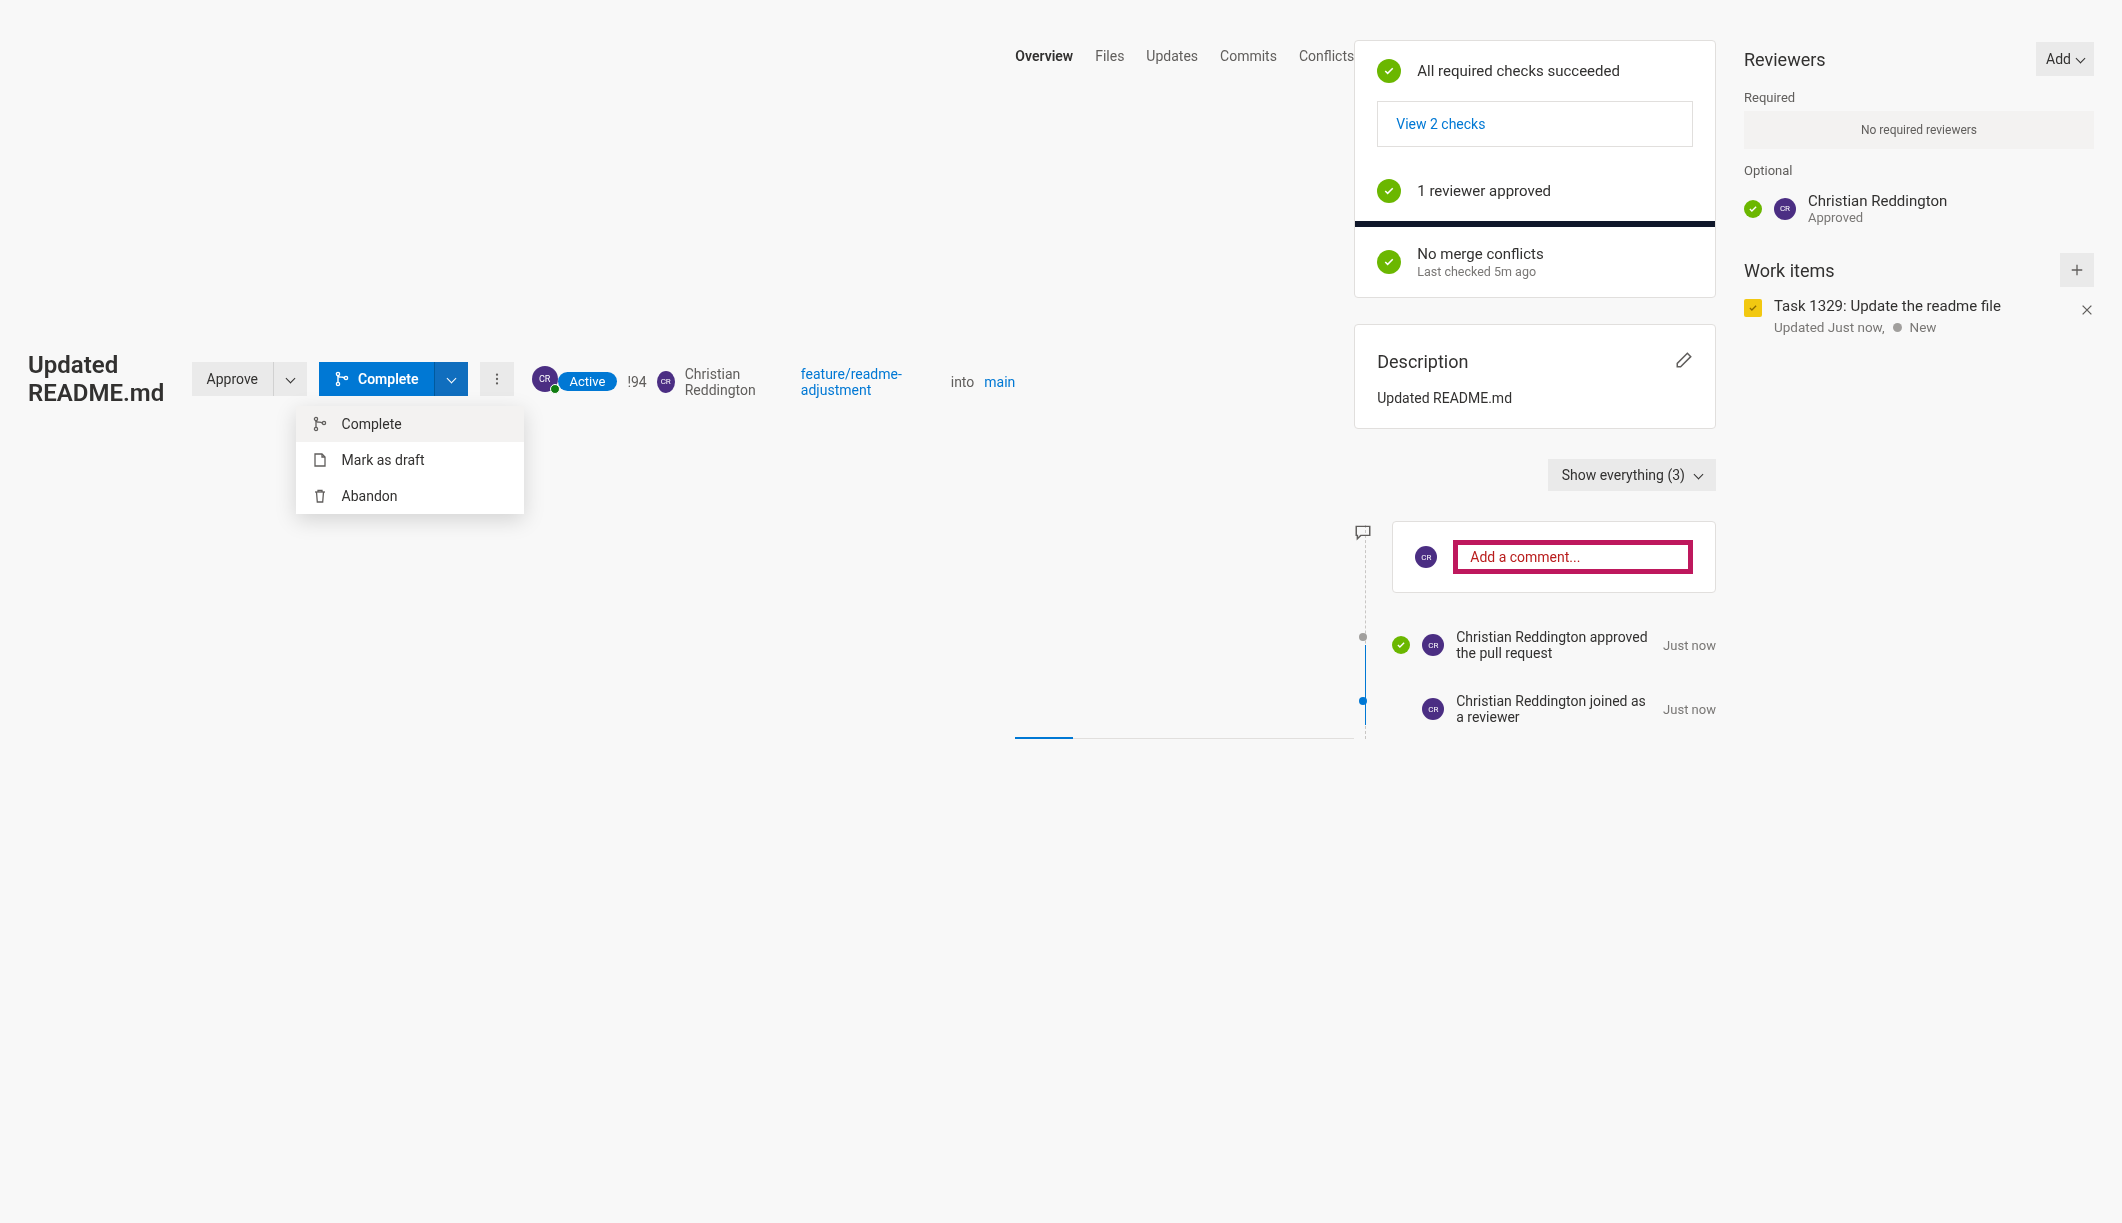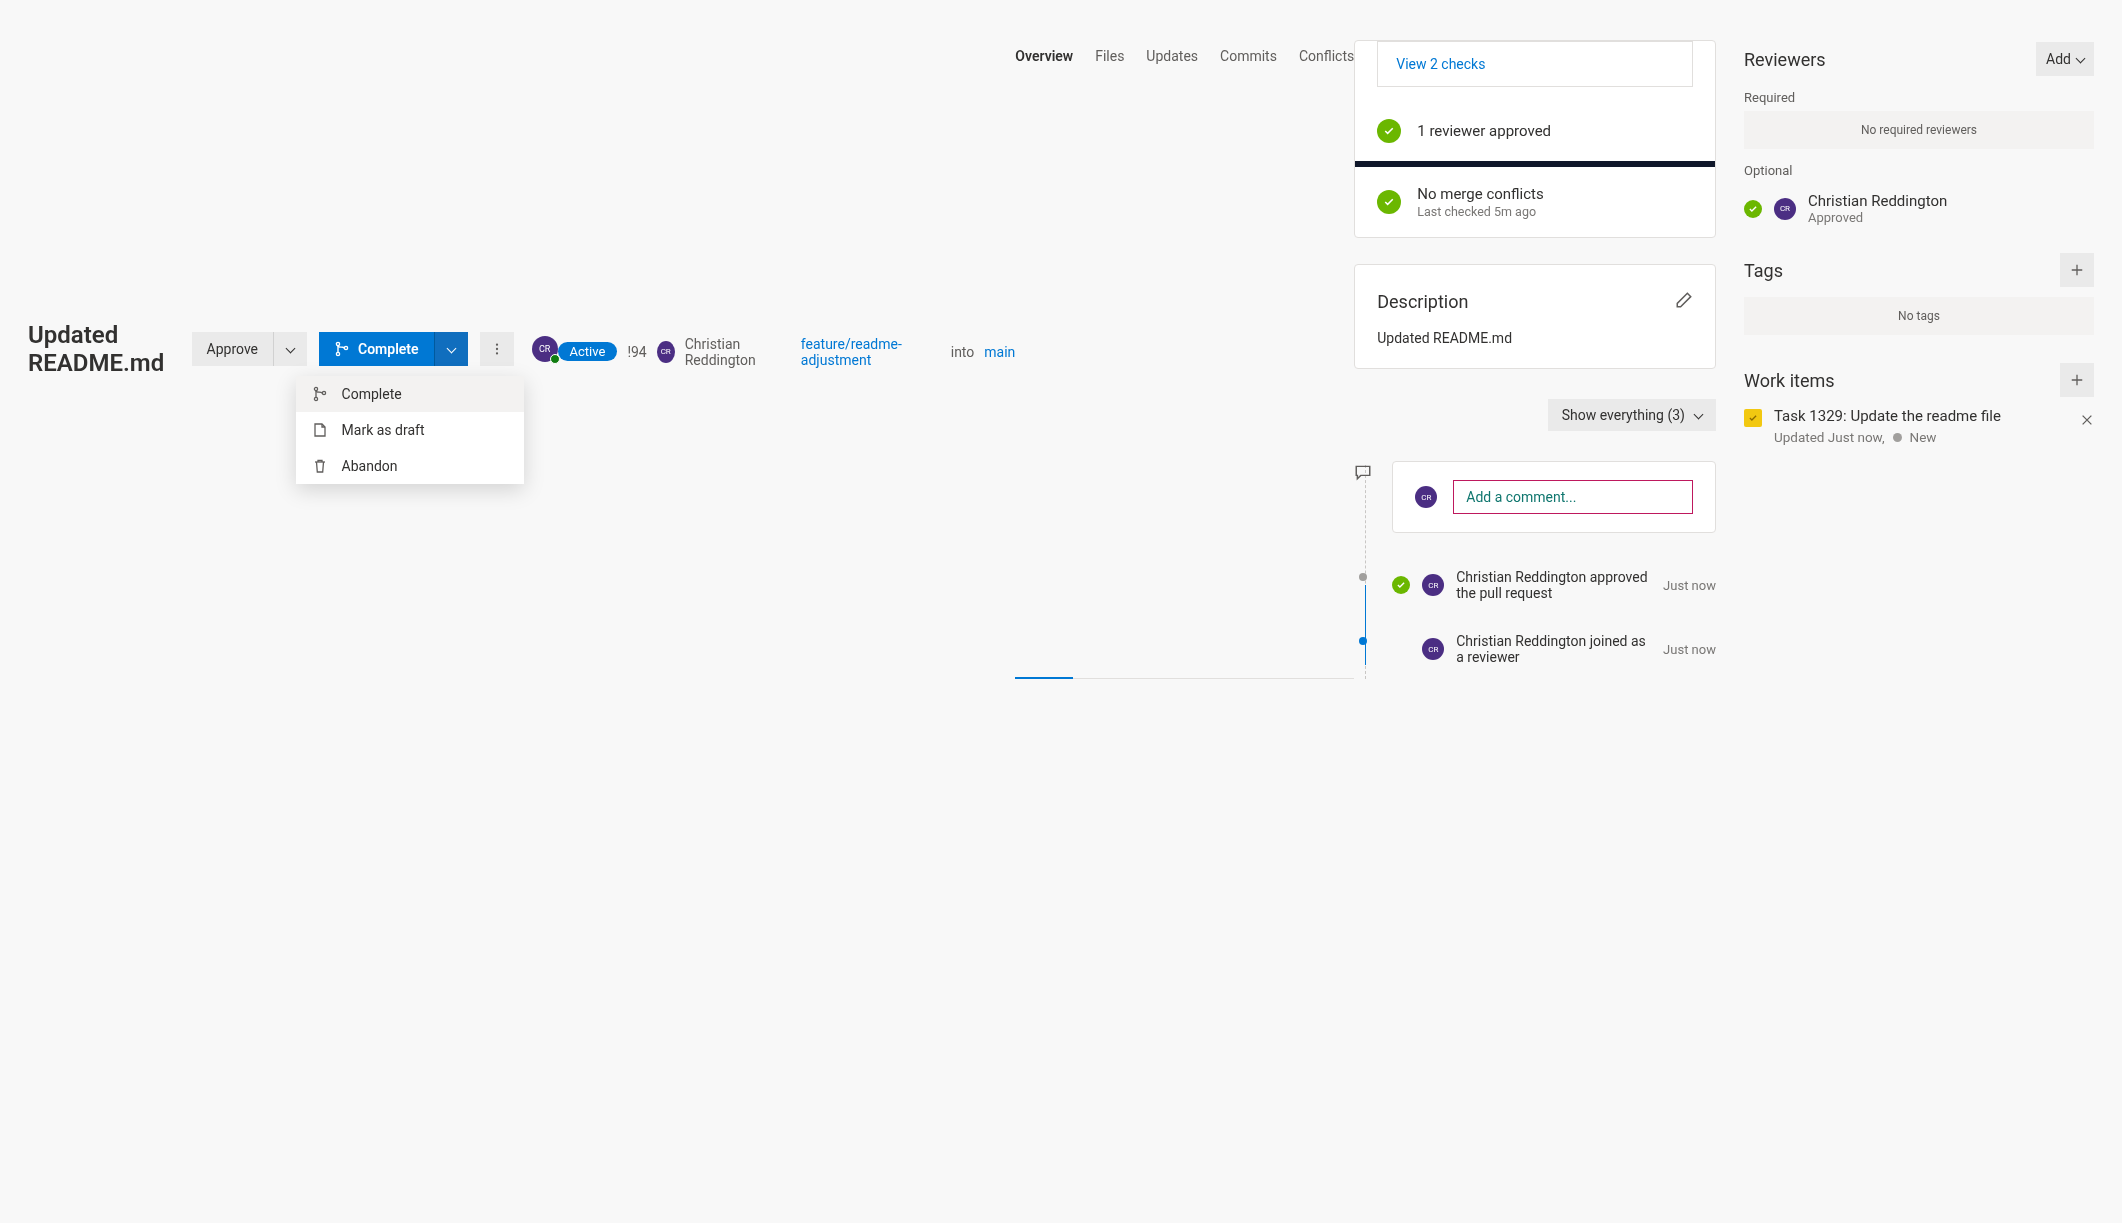--- a/index.html
+++ b/index.html
@@ -200,22 +200,22 @@
   }
   .tl-dot.gray { background: #a19f9d; }
   .tl-dot.blue { background: #0078d4; }
   .tl-dot.comment { background: transparent; top: 10px; left: -38px; }
   .comment-card {
     background: #fff; border: 1px solid #e1dfdd; border-radius: 4px;
     padding: 18px 22px;
     display: flex; align-items: center; gap: 16px;
   }
   .comment-input {
-    flex: 1; border: 1px solid #be185d; height: 34px;
-    padding: 0 12px; color: #0f766e; font-size: 14px;
+    flex: 1; border: 5px solid #be185d; height: 34px;
+    padding: 0 12px; color: #b91c1c; font-size: 14px;
     display: flex; align-items: center;
     cursor: text;
   }
   .event-row {
     display: flex; align-items: center; gap: 12px;
     padding: 6px 0;
   }
   .event-text { flex: 1; }
   .event-time { color: #797775; font-size: 13px; }
   
@@ -359,20 +359,28 @@
     <div class="tab">Files</div>
     <div class="tab">Updates</div>
     <div class="tab">Commits</div>
     <div class="tab">Conflicts</div>
   </div>
 
   <div class="columns">
     <div class="col-main">
 
       <div class="card">
+        <div class="status-row">
+          <span class="check-circle">
+            <svg width="12" height="12" viewBox="0 0 16 16" fill="none" stroke="currentColor" stroke-width="2">
+                <path d="M3 8l3.2 3.2L13 4.4"></path>
+              </svg>
+          </span>
+          <span class="status-text">All required checks succeeded</span>
+        </div>
         <div class="view-checks-box">
           <span class="view-checks">View 2 checks</span>
         </div>
         <div class="status-row">
           <span class="check-circle">
             <svg width="12" height="12" viewBox="0 0 16 16" fill="none" stroke="currentColor" stroke-width="2">
                 <path d="M3 8l3.2 3.2L13 4.4"></path>
               </svg>
           </span>
           <span class="status-text">1 reviewer approved</span>
@@ -480,31 +488,20 @@
           <span class="avatar sm">
               <span>CR</span>
             </span>
           <div class="reviewer-info">
             <span class="reviewer-name">Christian Reddington</span>
             <span class="reviewer-status">Approved</span>
           </div>
         </div>
       </div>
 
-      <div class="side-section">
-        <div class="side-header">
-          <div class="side-title">Tags</div>
-          <div class="side-action">
-            <svg width="14" height="14" viewBox="0 0 16 16" stroke="#605e5c" stroke-width="1.5">
-                <path d="M8 2v12M2 8h12"></path>
-              </svg>
-          </div>
-        </div>
-        <div class="side-placeholder">No tags</div>
-      </div>
 
       <div class="side-section">
         <div class="side-header">
           <div class="side-title">Work items</div>
           <div class="side-action">
             <svg width="14" height="14" viewBox="0 0 16 16" stroke="#605e5c" stroke-width="1.5">
                 <path d="M8 2v12M2 8h12"></path>
               </svg>
           </div>
         </div>

